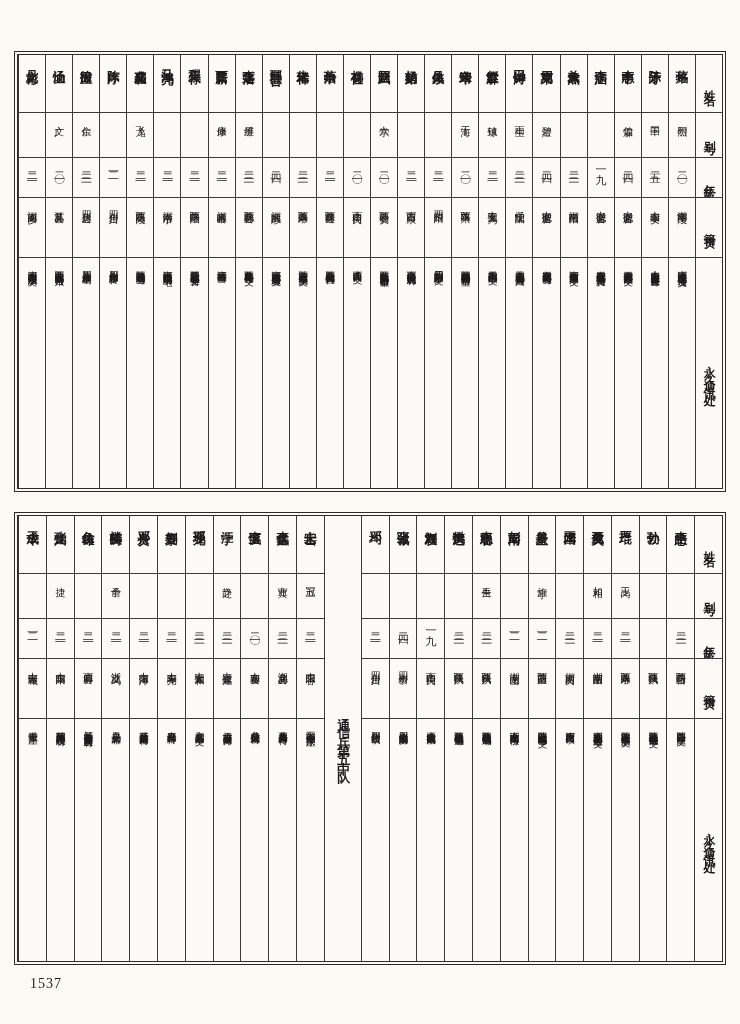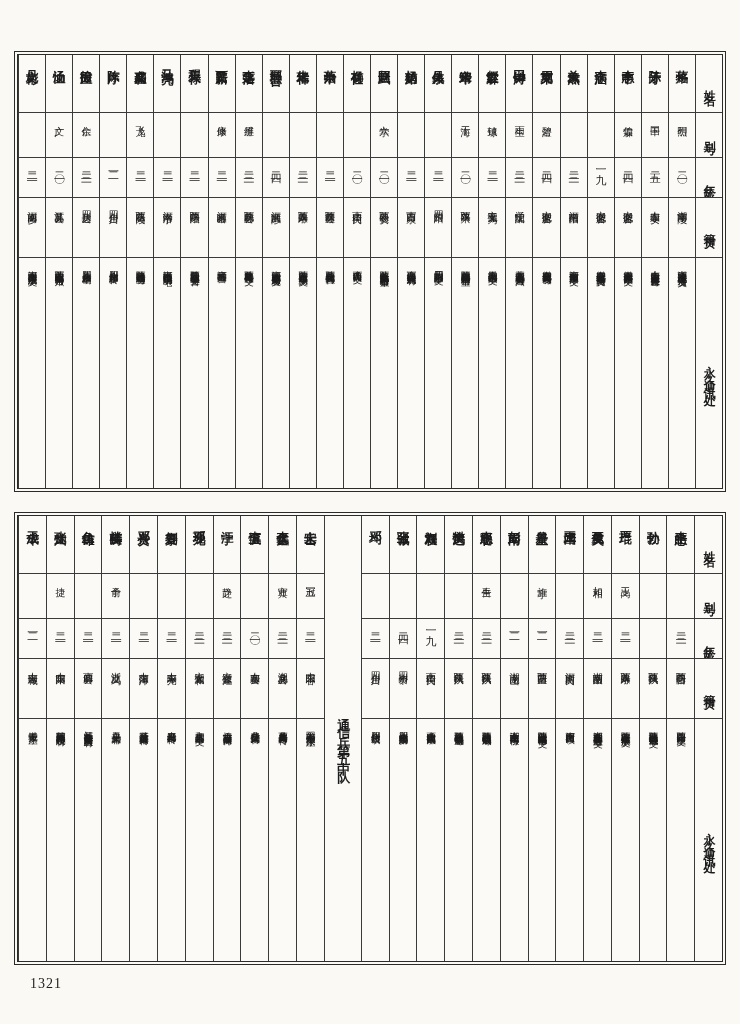--- a/index.html
+++ b/index.html
@@ -943,14 +943,14 @@
           <span class="vtext vt-age">二一</span>
         </div>
         <div class="cell cell-origin">
           <span class="vtext vt-origin">山东青城</span>
         </div>
         <div class="cell cell-address">
           <span class="vtext vt-address">青城大于家庄</span>
         </div>
       </div>
     </div>
-  <div class="page-number">1321</div>
+  <div class="page-number">1537</div>
 </div>
 
 </body></html>

